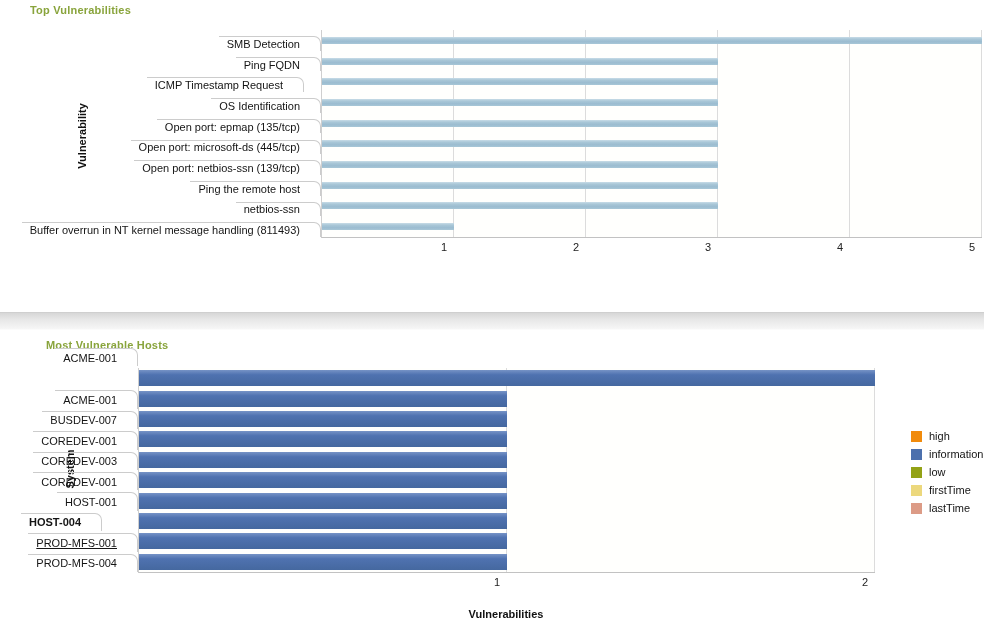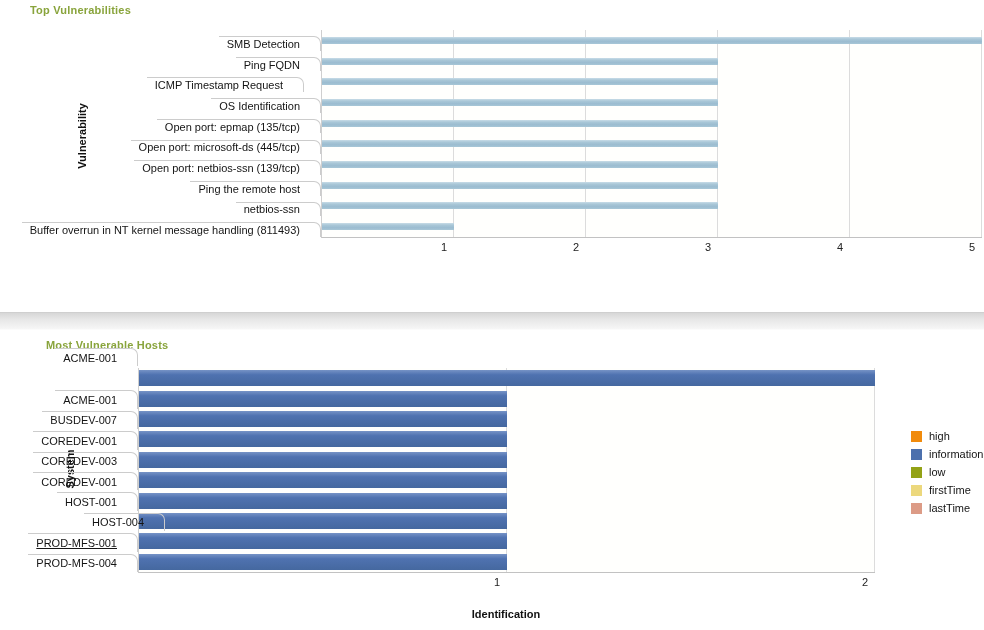--- a/index.html
+++ b/index.html
@@ -44,21 +44,21 @@
 
   <div class="sec-title" id="title0">Top Vulnerabilities</div>
 
 
   <div class="ylabel" id="ylabel0">Vulnerability</div>
 
   <div class="divider"></div>
 
   <div class="sec-title" id="title1">Most Vulnerable Hosts</div>
 
-  <div class="xlabel" id="xlabel1">Identification</div>
+  <div class="xlabel" id="xlabel1">Vulnerabilities</div>
 
   <div class="ylabel" id="ylabel1">System</div>
 
 <div class="plot-area" style="left: 321px; top: 30px; width: 660px; height: 207px;">
       <div class="gridline" style="left: 131px;"></div>
       <div class="gridline" style="left: 263px;"></div>
       <div class="gridline" style="left: 395px;"></div>
       <div class="gridline" style="left: 527px;"></div>
       <div class="gridline" style="left: 659px;"></div>
       <div class="bar-a" style="top: 6.85px; width: 660px; height: 7px;"></div>
@@ -103,21 +103,21 @@
     </div>
     <div class="tick" style="left: 456px; top: 576px;">1</div>
     <div class="tick" style="left: 824px; top: 576px;">2</div>
     <div class="cat-label" style="right: 846px; top: 348px; height: 17.4px;">ACME-001</div>
     <div class="cat-label" style="right: 846px; top: 390.4px; height: 17.4px;">ACME-001</div>
     <div class="cat-label" style="right: 846px; top: 410.8px; height: 17.4px;">BUSDEV-007</div>
     <div class="cat-label" style="right: 846px; top: 431.2px; height: 17.4px;">COREDEV-001</div>
     <div class="cat-label" style="right: 846px; top: 451.6px; height: 17.4px;">COREDEV-003</div>
     <div class="cat-label" style="right: 846px; top: 472px; height: 17.4px;">COREDEV-001</div>
     <div class="cat-label" style="right: 846px; top: 492.4px; height: 17.4px;">HOST-001</div>
-    <div class="cat-label" style="right: 819px; top: 512.8px; height: 17.4px;">HOST-004</div>
+    <div class="cat-label" style="right: 882px; top: 512.8px; height: 17.4px; font-weight: bold;">HOST-004</div>
     <div class="cat-label" style="right: 846px; top: 533.2px; height: 17.4px; text-decoration: underline;">PROD-MFS-001</div>
     <div class="cat-label" style="right: 846px; top: 553.6px; height: 17.4px;">PROD-MFS-004</div>
     <div class="legend">
       <div class="legend-item">
         <div class="swatch" style="background: rgb(241, 139, 12);"></div>
         <div class="legend-label">high</div>
       </div>
       <div class="legend-item">
         <div class="swatch" style="background: rgb(76, 112, 173);"></div>
         <div class="legend-label">informational</div>

